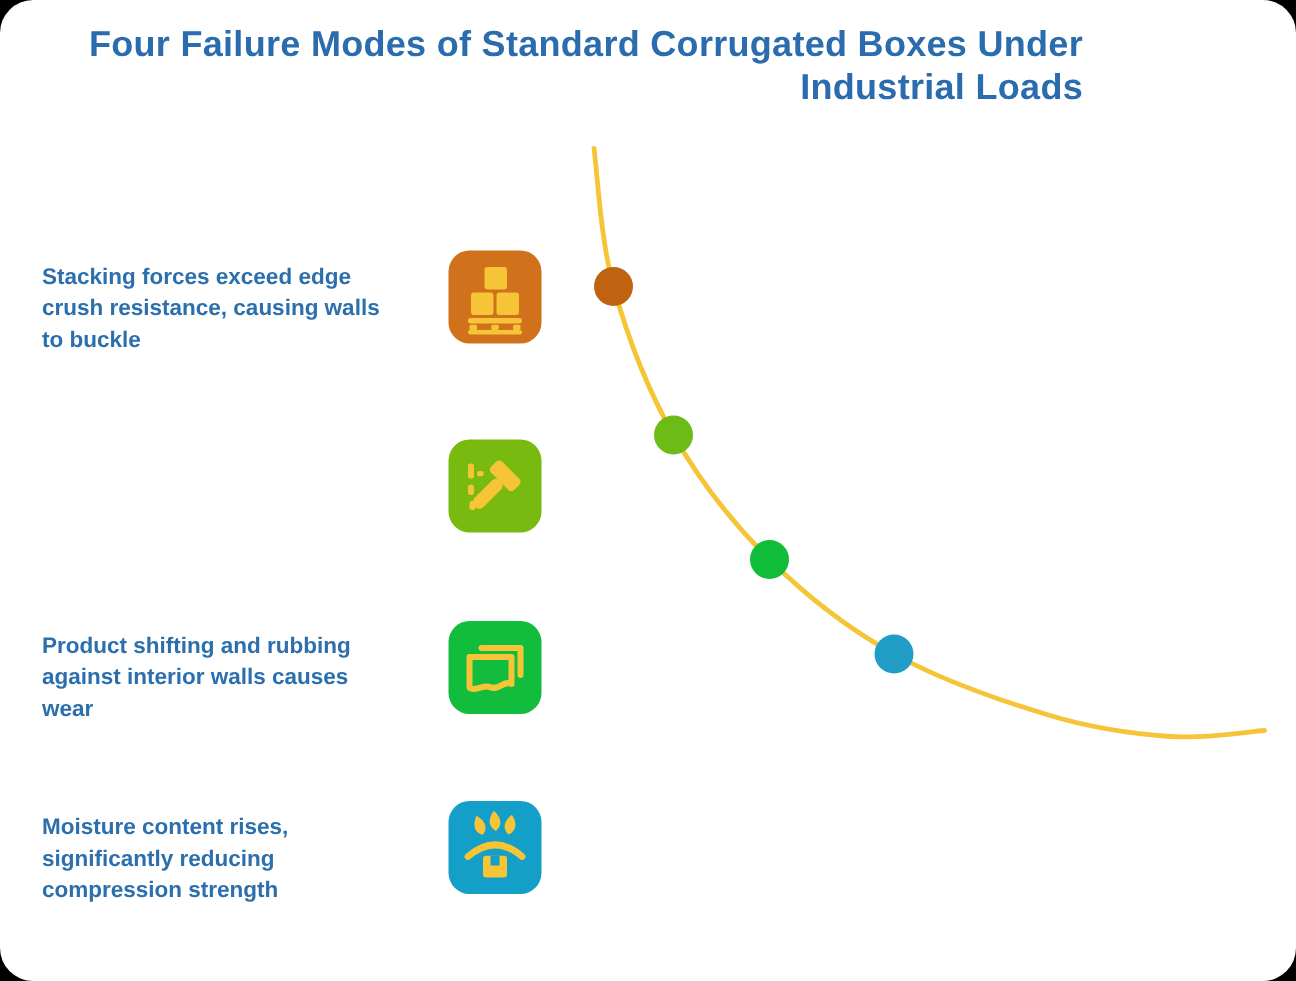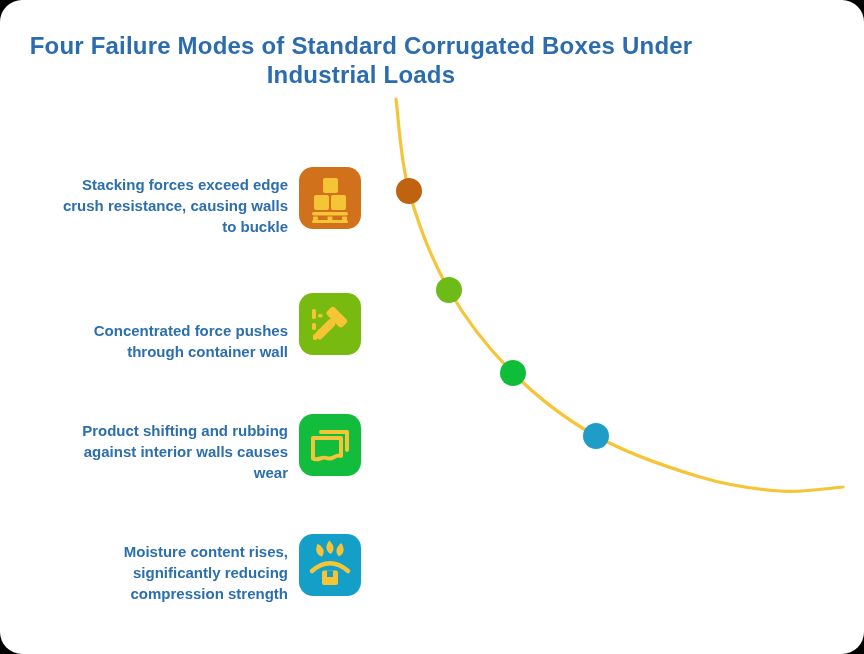--- a/index.html
+++ b/index.html
@@ -4,25 +4,25 @@
 <style>
   html,body{margin:0;padding:0;background:#000;}
   .canvas{
     position:absolute; top:0; left:0; width:864px; height:654px;
     background:#fff; border-radius:22px; overflow:hidden;
     font-family:"Liberation Sans", sans-serif;
     --title:#2a6cad; --text:#2c6fad; --glyph:#f6c437;
   }
   .title{
     position:absolute; top:15px; left:0; width:722px;
-    text-align:center; font-weight:700; font-size:24px; line-height:29px;
-    letter-spacing:.2px; color:var(--title); white-space:pre-line;margin-top:16px;
+    text-align:right; font-weight:700; font-size:24px; line-height:29px;
+    letter-spacing:.2px; color:var(--title); white-space:pre-line;
   }
   .item-text{
-    position:absolute; left:28px; width:260px; text-align:right;
+    position:absolute; left:28px; width:260px; 
     font-size:15px; font-weight:700; line-height:21px;
     color:var(--text); white-space:pre-line;
   }
   .t1{top:174px}.t2{top:320px}.t3{top:420px}.t4{top:541px}
   .icon-tile{
     position:absolute; left:299px; width:62px; height:62px; border-radius:14px;
   }
   .i1{top:167px}.i2{top:293px}.i3{top:414px}.i4{top:534px}
   .icon-tile svg{position:absolute; left:0; top:0;}
   .gfill{fill:var(--glyph);}
@@ -56,22 +56,20 @@
       <rect class="gfill" x="15" y="28" width="15" height="15" rx="2"></rect>
       <rect class="gfill" x="32" y="28" width="15" height="15" rx="2"></rect>
       <rect class="gfill" x="13" y="45" width="36" height="3.6" rx="1.8"></rect>
       <rect class="gfill" x="14" y="49.5" width="5" height="3.5" rx="1"></rect>
       <rect class="gfill" x="28.5" y="49.5" width="5" height="3.5" rx="1"></rect>
       <rect class="gfill" x="43" y="49.5" width="5" height="3.5" rx="1"></rect>
       <rect class="gfill" x="13" y="53" width="36" height="3" rx="1.5"></rect>
     </svg>
   </div>
 
-  <div class="item-text t2">Concentrated force pushes
-through container wall</div>
   <div class="icon-tile i2" style="background: rgb(121, 186, 16); color: rgb(121, 186, 16);">
     <svg width="62" height="62" viewBox="0 0 62 62">
       <rect class="gfill" x="13" y="16" width="4" height="10" rx="1.5"></rect>
       <rect class="gfill" x="19" y="21" width="4.5" height="3.5" rx="1.5"></rect>
       <rect class="gfill" x="13" y="30" width="4" height="7" rx="1.5"></rect>
       <rect class="gfill" x="19" y="36" width="3.5" height="3.5" rx="1.5"></rect>
       <rect class="gfill" x="14" y="41" width="4" height="6" rx="1.5"></rect>
       <g transform="rotate(45 38 24)">
         <rect class="gfill" x="27" y="19" width="22" height="10.5" rx="3"></rect>
         <rect class="gfill" x="34" y="29" width="8.5" height="24" rx="3.5"></rect>

